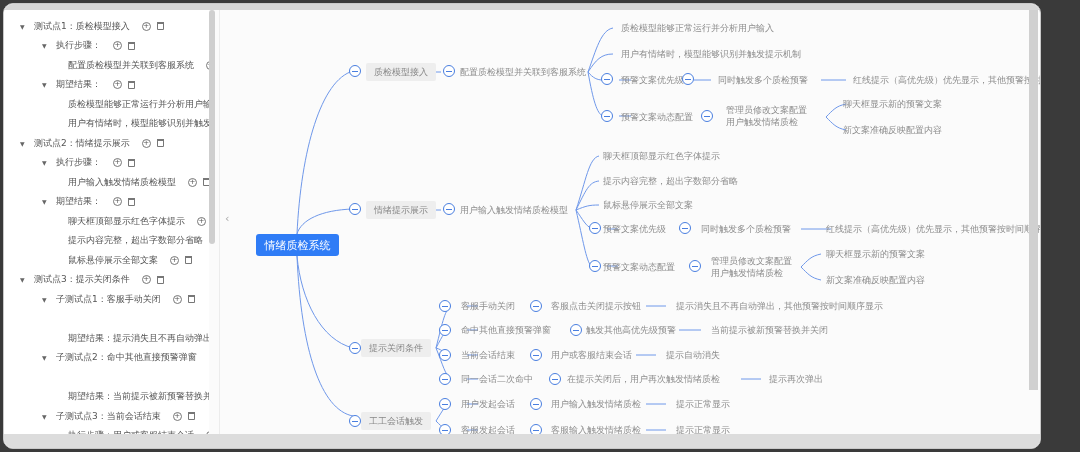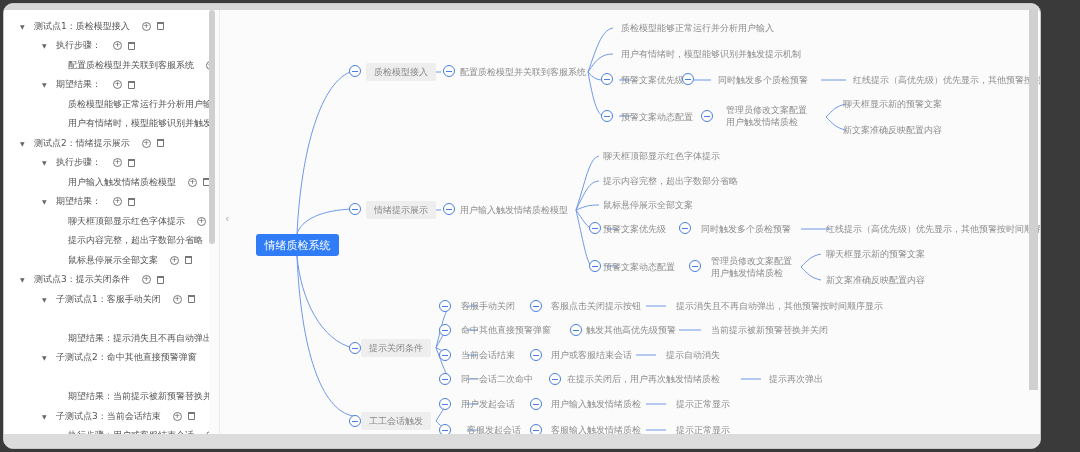--- a/index.html
+++ b/index.html
@@ -339,21 +339,21 @@
     <span class="toggle" style="left:128px;top:405px"></span>
     <div class="branch" style="left:140px;top:402px">工工会话触发</div>
 
     <span class="toggle" style="left:218px;top:388px"></span>
     <div class="node" style="left:240px;top:388px">用户发起会话</div>
     <span class="toggle" style="left:309px;top:388px"></span>
     <div class="node" style="left:330px;top:388px">用户输入触发情绪质检</div>
     <div class="node" style="left:455px;top:388px">提示正常显示</div>
 
     <span class="toggle" style="left:218px;top:414px"></span>
-    <div class="node" style="left:246px;top:414px">客服发起会话</div>
+    <div class="node" style="left:240px;top:414px">客服发起会话</div>
     <span class="toggle" style="left:309px;top:414px"></span>
     <div class="node" style="left:330px;top:414px">客服输入触发情绪质检</div>
     <div class="node" style="left:455px;top:414px">提示正常显示</div>
   </div>
 
   <div class="right-scroll"></div>
   <div class="bottombar"></div>
 </div>
 
 </body></html>

